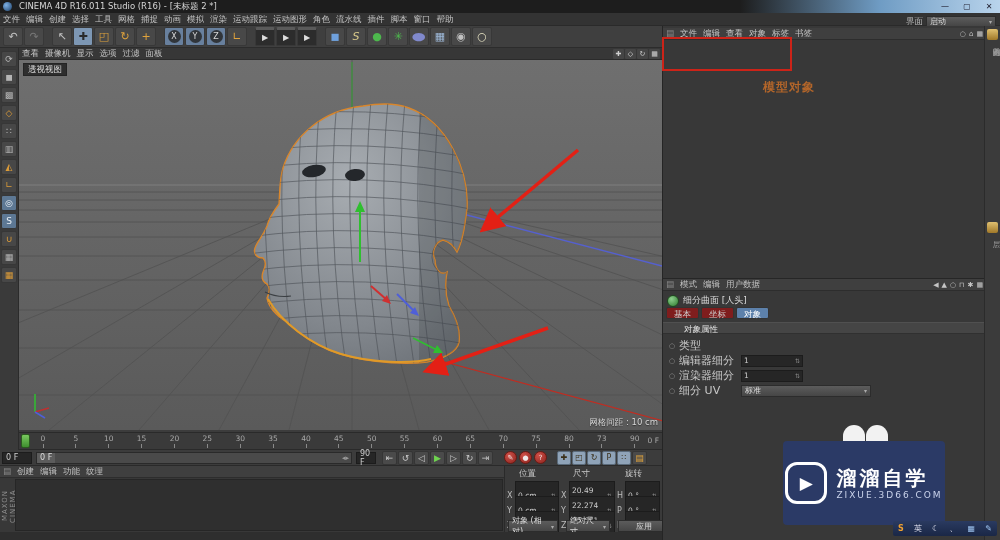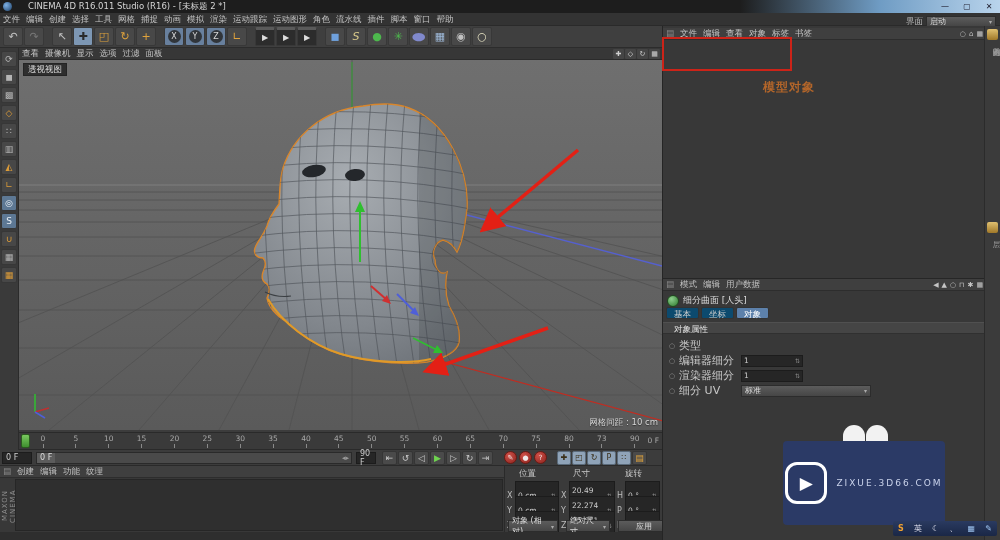--- a/index.html
+++ b/index.html
@@ -2,21 +2,21 @@
 <html><head>
 <meta charset="utf-8">
 <style>
 *{margin:0;padding:0;box-sizing:border-box}
 html,body{width:1000px;height:540px}
 body{position:relative;background:#3c3c3c;font-family:"DejaVu Sans","Liberation Sans",sans-serif;font-size:10px;color:#c8c8c8;overflow:hidden}
 .abs{position:absolute}
 .row{display:flex;align-items:center}
 
 #titlebar{left:0;top:0;width:1000px;height:13px;background:linear-gradient(90deg,#1d1d1d 0%,#1d1d1d 74%,#6f9cc4 88%,#b9d4ec 100%);display:flex;align-items:center}
-#titlebar .ttl{color:#d6d6d6;font-size:8.5px;margin-left:16px;white-space:nowrap}
+#titlebar .ttl{color:#d6d6d6;font-size:8.5px;margin-left:7px;white-space:nowrap}
 .c4dlogo{width:9px;height:9px;border-radius:50%;background:radial-gradient(circle at 35% 35%,#7fb2e6,#1c3f66);margin-left:3px}
 .winbtn{width:22px;height:11px;display:flex;align-items:center;justify-content:center;color:#223;font-size:8px}
 
 #menubar{left:0;top:13px;width:1000px;height:13px;background:#333;display:flex;align-items:center;border-bottom:1px solid #2a2a2a}
 .mi{padding:0 3px;font-size:8.5px;color:#c2c2c2;line-height:13px;white-space:nowrap}
 #layoutsel{position:absolute;right:4px;top:13px;height:17px;display:flex;align-items:center}
 #layoutsel .lbl{font-size:8.5px;margin-right:3px;color:#bbb}
 #layoutsel .dd{width:70px;height:11px}
 
 #toolbar{left:0;top:26px;width:1000px;height:22px;background:#3f3f3f;display:flex;align-items:center;padding-left:3px;border-bottom:1px solid #2c2c2c}
@@ -80,23 +80,23 @@
 .omicon-fig{width:12px;height:12px;display:flex;align-items:center;justify-content:center;color:#a9c2ea;font-size:10px}
 .vd{width:4px;height:4px;border-radius:50%;background:#8f8f8f;margin:1px 0}
 .expbox{width:7px;height:7px;border:1px solid #9a9a9a;background:#5a5a5a}
 .branch{width:10px;height:14px;border-left:1px solid #777;border-bottom:1px solid #777;margin-left:5px}
 #redbox{left:662px;top:37px;width:130px;height:34px;border:2px solid #cc2318;z-index:6}
 #modelobj{left:763px;top:79px;font-size:12px;font-weight:bold;color:#b4662a;letter-spacing:1px}
 #ammenu{position:absolute;left:0;top:252px;width:322px;height:13px;background:#3f3f3f;display:flex;align-items:center;border-top:1px solid #262626;border-bottom:1px solid #2d2d2d}
 #amtitle{position:absolute;left:4px;top:268px;display:flex;align-items:center}
 #amtitle span{font-size:9px;color:#ddd;margin-left:4px}
 #amtabs{position:absolute;left:3px;top:281px;display:flex}
-.amtab{padding:0 7px;height:12px;line-height:12px;background:#0c4a6e;border:1px solid #333;font-size:8.5px;color:#cdcdcd;margin-right:2px;border-radius:2px}
+.amtab{padding:0 7px;height:12px;line-height:12px;background:#7f1d1d;border:1px solid #333;font-size:8.5px;color:#cdcdcd;margin-right:2px;border-radius:2px}
 .amtab.on{background:#5d81ab;color:#fff}
-#amsection{position:absolute;left:0;top:296px;width:322px;height:12px;background:#454545;border-top:1px solid #505050;border-bottom:1px solid #303030;font-size:8.5px;color:#e0e0e0;line-height:12px;padding-left:11px}
+#amsection{position:absolute;left:0;top:296px;width:322px;height:12px;background:#454545;border-top:1px solid #505050;border-bottom:1px solid #303030;font-size:8.5px;color:#e0e0e0;line-height:12px;padding-left:21px}
 .amrow{position:absolute;left:0;width:322px;height:13px;display:flex;align-items:center}
 .amrow .rad{font-size:7px;color:#999;margin:0 4px 0 6px}
 .amrow .lab{font-size:11px;color:#c8c8c8;width:62px}
 
 #bump1,#bump2{width:22px;height:18px;border-radius:11px 11px 0 0;background:#f2f2f2;z-index:19}
 #watermark{left:783px;top:441px;width:162px;height:84px;background:#2b3a66;border-radius:4px;z-index:20;display:flex;align-items:center;justify-content:center}
 #wlogo{width:42px;height:42px;border:3px solid #fff;border-radius:12px;display:flex;align-items:center;justify-content:center;color:#fff;font-size:17px;margin-right:9px}
 #wtext .b{font-size:20px;font-weight:bold;color:#fff;letter-spacing:3px;line-height:24px}
 #wtext .u{font-size:9px;color:#c9d2ea;letter-spacing:2px}
 
@@ -679,20 +679,21 @@
   <span class="vtxt">层</span>
 </div>
 
 <div id="bump1" class="abs" style="left:843px;top:425px"></div>
 <div id="bump2" class="abs" style="left:866px;top:425px"></div>
 <div id="watermark" class="abs">
   <div id="wlogo">
       <span>▶</span>
     </div>
   <div id="wtext">
+    <div class="b">溜溜自学</div>
     <div class="u">ZIXUE.3D66.COM</div>
   </div>
 </div>
 
 <div id="ime" class="abs">
   <span class="o">S</span>
   <span>英</span>
   <span>☾</span>
   <span>、</span>
   <span class="b">▦</span>

